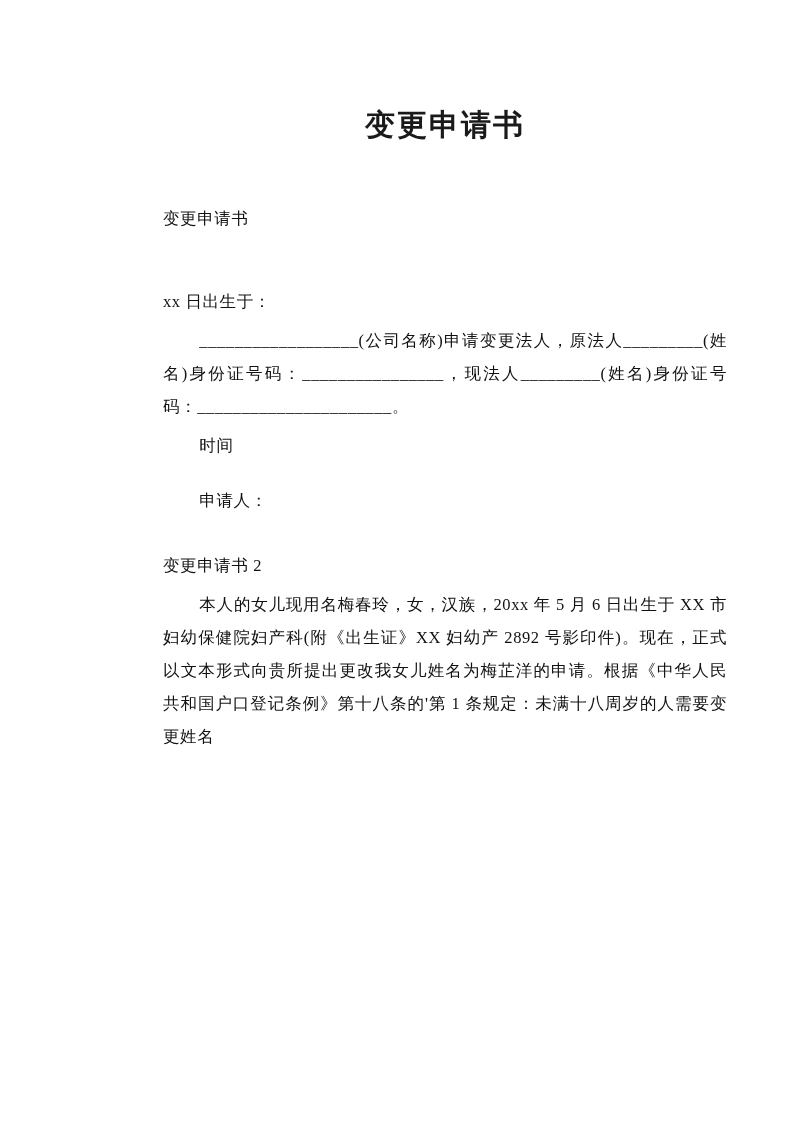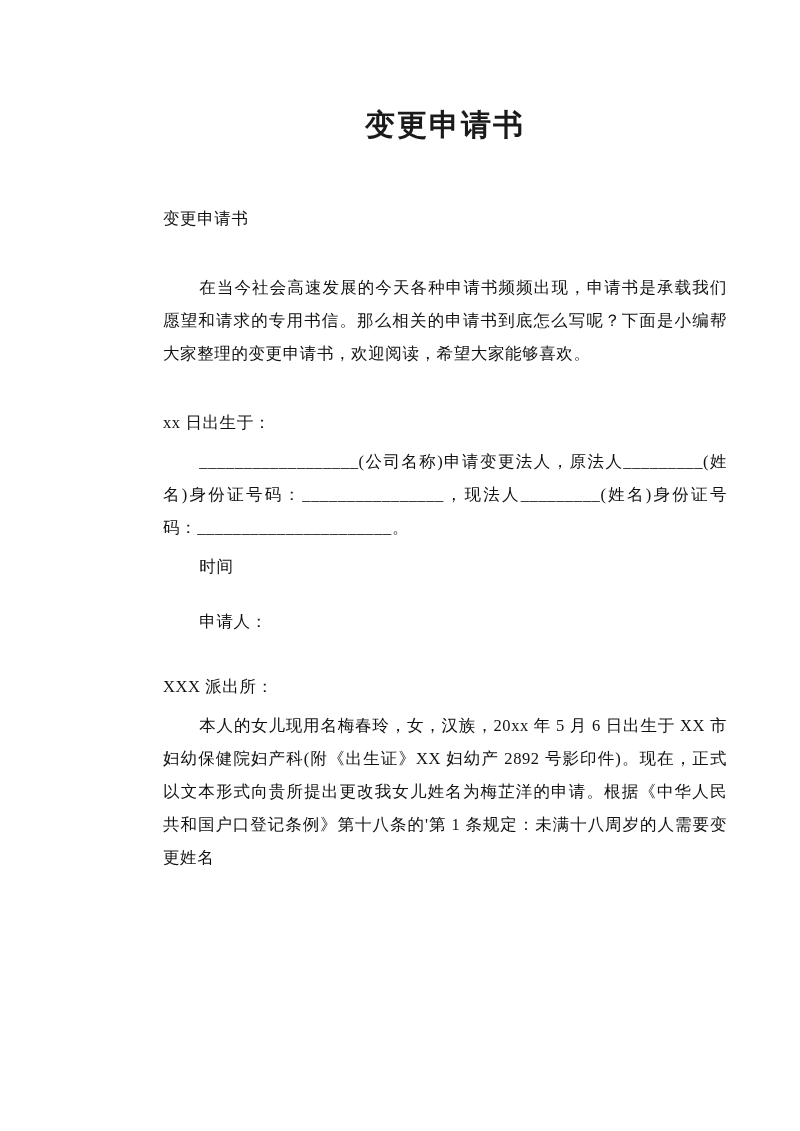--- a/index.html
+++ b/index.html
@@ -70,35 +70,34 @@
 <div class="page">
 
   <h1 class="doc-title">变更申请书</h1>
 
   <div class="body-block">
 
     <p class="para">变更申请书</p>
 
     <div class="spacer-md"></div>
 
-    <p class="para indent">在当今社会高速发展的今天各种申请书频频出现，申请书是承载我们愿望和请求的专用书信。那么相关的申请书到底怎么写呢？下面是小编帮大家整理的变更申请书，欢迎阅读，希望大家能够喜欢。</p>
 
     <div class="spacer-md"></div>
 
 
     <p class="para gap-sm">xx 日出生于：</p>
 
     <p class="para indent blank-line gap-sm">__________________(公司名称)申请变更法人，原法人_________(姓名)身份证号码：________________，现法人_________(姓名)身份证号码：______________________。</p>
 
     <p class="para indent">时间</p>
 
     <p class="para indent gap-sm">申请人：</p>
 
     <div class="spacer-lg"></div>
 
+    <p class="para gap-sm">变更申请书 2</p>
 
-    <p class="para gap-sm">XXX 派出所：</p>
 
     <p class="para indent tight">本人的女儿现用名梅春玲，女，汉族，20xx 年 5 月 6 日出生于 XX 市妇幼保健院妇产科(附《出生证》XX 妇幼产 2892 号影印件)。现在，正式以文本形式向贵所提出更改我女儿姓名为梅芷洋的申请。根据《中华人民共和国户口登记条例》第十八条的'第 1 条规定：未满十八周岁的人需要变更姓名</p>
 
   </div>
 
 </div>
 
 </body></html>

